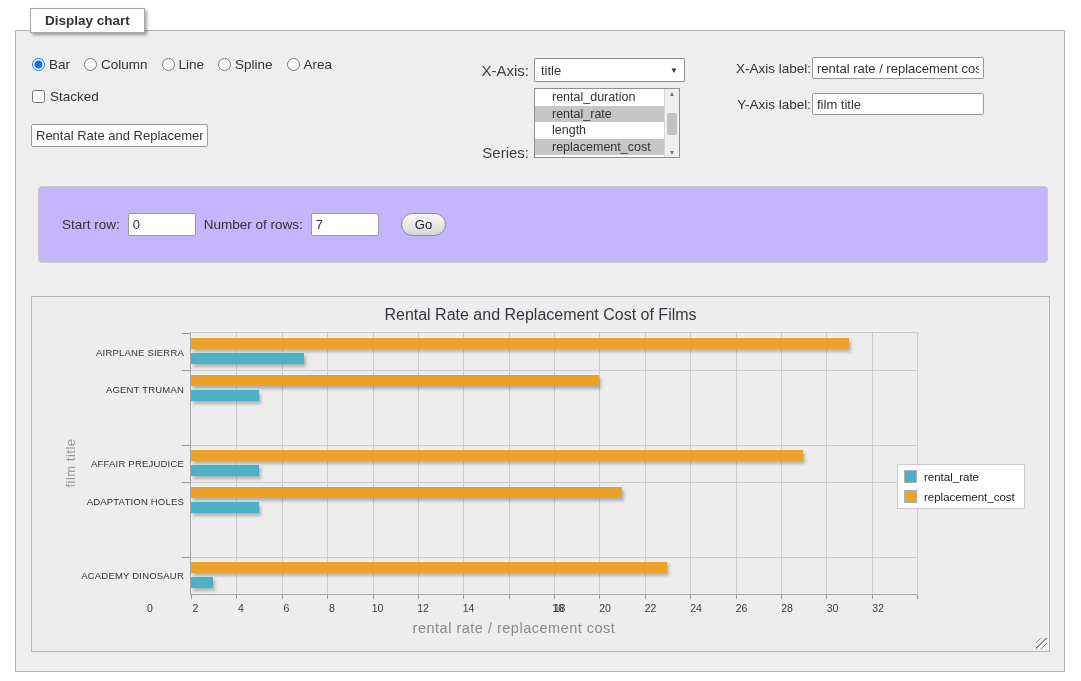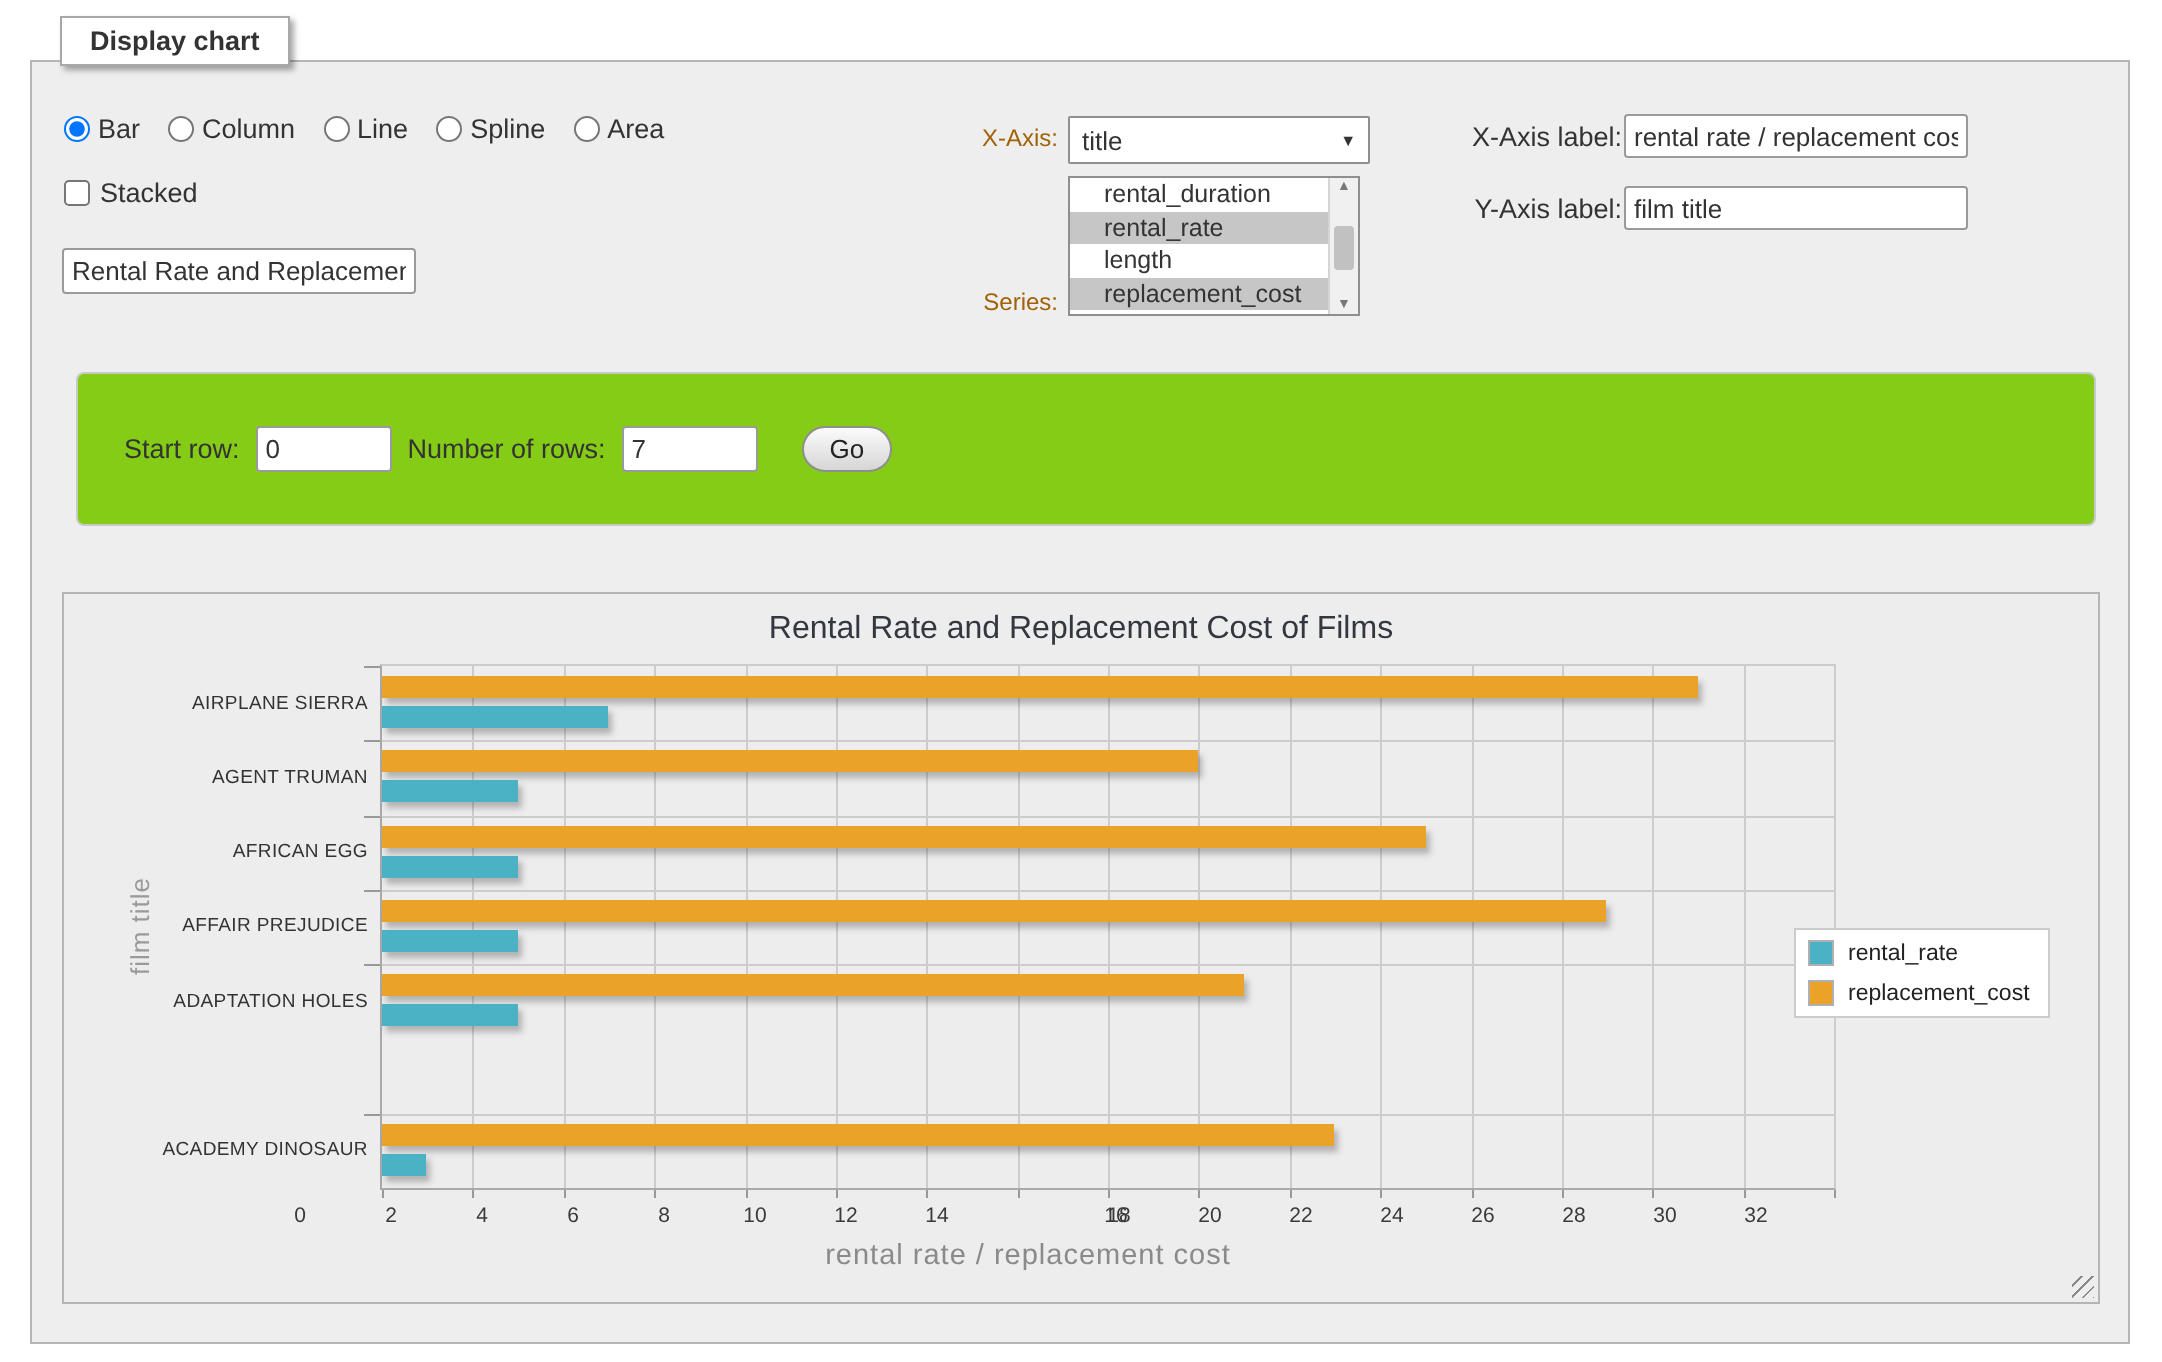--- a/index.html
+++ b/index.html
@@ -16,21 +16,21 @@
   .radio-row { position: absolute; left: 16px; top: 26px; display: flex; gap: 14px;
     font-size: 13.5px; align-items: center; }
   .radio-row label { display: flex; align-items: center; gap: 4px; cursor: default; }
   .stacked-row { position: absolute; left: 16px; top: 58px; display: flex;
     align-items: center; gap: 5px; font-size: 13.5px; }
   input[type=radio], input[type=checkbox] { width: 13px; height: 13px; }
   .txt { border: 1px solid #9a9a9a; border-radius: 2px; background: #fff;
     font-size: 13px; color: #333; padding: 2px 4px; font-family: inherit; }
   .title-input { position: absolute; left: 15px; top: 93px; width: 177px; height: 23px; }
 
-  .ctl-label { position: absolute; width: 65px; text-align: right; font-size: 12px; color: #a16207; }
+  .ctl-label { position: absolute; width: 65px; text-align: right; font-size: 15px; color: #404040; }
   .xaxis-label-txt { left: 448px; top: 31px; }
   .series-label-txt { left: 448px; top: 113px; }
   .fake-select { position: absolute; left: 518px; top: 27px; width: 151px; height: 24px;
     background: #fff; border: 1px solid #8f8f8f; border-radius: 1px; font-size: 13px;
     display: flex; align-items: center; padding: 0 6px; justify-content: space-between; }
   .sel-arrow { font-size: 8px; color: #333; }
 
   .listbox { position: absolute; left: 518px; top: 57px; width: 146px; height: 70px;
     background: #fff; border: 1px solid #8f8f8f; display: flex; }
   .lb-options { flex: 1; overflow: hidden; }
@@ -43,21 +43,21 @@
     background: #c1c1c1; border-radius: 2px; }
 
   .axis-lbl { position: absolute; width: 100px; text-align: right; font-size: 13.5px; }
   .xal-txt { left: 695px; top: 30px; }
   .yal-txt { left: 695px; top: 66px; }
   .xal-input { position: absolute; left: 796px; top: 26px; width: 172px; height: 22px; }
   .yal-input { position: absolute; left: 796px; top: 62px; width: 172px; height: 22px; }
 
   
   .rows-panel { position: absolute; left: 22px; top: 155px; width: 1010px; height: 77px;
-    background: #84cc16; border: 1px solid #c9c9c9; border-radius: 4px;
+    background: #c4b5fd; border: 1px solid #c9c9c9; border-radius: 4px;
     display: flex; align-items: center; padding-left: 23px; gap: 8px; font-size: 13.5px; }
   .rows-panel input { width: 68px; height: 23px; }
   .go-btn { margin-left: 14px; border: 1px solid #8e8e8e; border-radius: 12px;
     background: linear-gradient(#fbfbfb, #d6d6d6); padding: 3px 13px; font-size: 13px;
     color: #222; font-family: inherit; }
 
   
   .chart-box { position: absolute; left: 15px; top: 265px; width: 1019px; height: 356px;
     background: #ededed; border: 1px solid #b5b5b5; }
   .chart-title { position: absolute; left: 0; top: 9px; width: 100%; text-align: center;
@@ -203,27 +203,20 @@
           <div class="bar" style="width: 90.5938%; background: rgb(234, 162, 40); top: 5px;"></div>
           <div class="bar" style="width: 15.5938%; background: rgb(75, 178, 197); top: 20px;"></div>
         </div>
         <div class="crow" style="top: 14.2857%; height: 14.2857%;">
           <div class="hgrid" style="background: rgb(204, 204, 204);"></div>
           <div class="ydash"></div>
           <div class="cat-label">AGENT TRUMAN</div>
           <div class="bar" style="width: 56.2187%; background: rgb(234, 162, 40); top: 5px;"></div>
           <div class="bar" style="width: 9.34375%; background: rgb(75, 178, 197); top: 20px;"></div>
         </div>
-        <div class="crow" style="top: 28.5714%; height: 14.2857%;">
-          <div class="hgrid" style="background: rgb(204, 204, 204);"></div>
-          <div class="ydash"></div>
-          <div class="cat-label">AFRICAN EGG</div>
-          <div class="bar" style="width: 71.8438%; background: rgb(234, 162, 40); top: 5px;"></div>
-          <div class="bar" style="width: 9.34375%; background: rgb(75, 178, 197); top: 20px;"></div>
-        </div>
         <div class="crow" style="top: 42.8571%; height: 14.2857%;">
           <div class="hgrid" style="background: rgb(204, 204, 204);"></div>
           <div class="ydash"></div>
           <div class="cat-label">AFFAIR PREJUDICE</div>
           <div class="bar" style="width: 84.3438%; background: rgb(234, 162, 40); top: 5px;"></div>
           <div class="bar" style="width: 9.34375%; background: rgb(75, 178, 197); top: 20px;"></div>
         </div>
         <div class="crow" style="top: 57.1429%; height: 14.2857%;">
           <div class="hgrid" style="background: rgb(204, 204, 204);"></div>
           <div class="ydash"></div>

